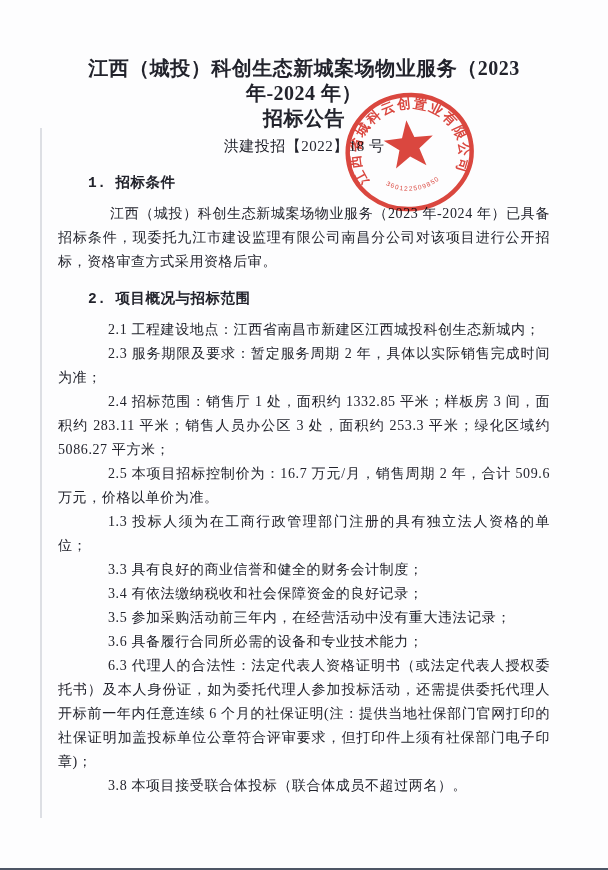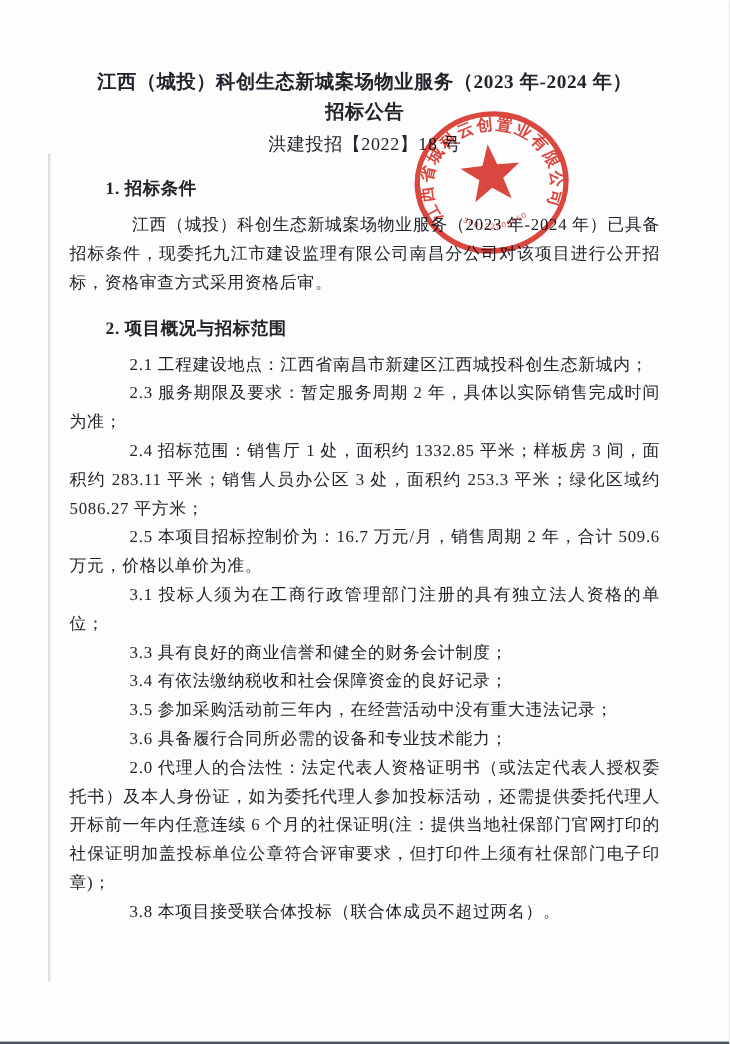--- a/index.html
+++ b/index.html
@@ -9,29 +9,29 @@
     margin:0 auto;
     background:#fdfdfe;
     font-family:"Liberation Serif","DejaVu Serif",serif;
     color:#22232c;
     overflow:hidden;
     box-shadow:0 0 4px rgba(0,0,0,.2);
   }
   .content { padding:56px 58px 0 58px; }
   .title {
     text-align:center; font-weight:bold;
-    font-size:16px; line-height:25px; letter-spacing:0.5px;
+    font-size:20px; line-height:25px; letter-spacing:0.5px;
     margin:0;
   }
   .docnum {
     text-align:center; font-size:15px; line-height:24px;
     margin-top:3px; letter-spacing:0.5px;
   }
   .sec-heading {
-    font-family:Liberation Serif, serif;
+    font-family:Liberation Mono, monospace;
     font-size:14.5px; font-weight:bold; line-height:24px;
     padding-left:30px; margin:13px 0 7px 0;
     letter-spacing:0.5px;
   }
   .para {
     font-size:14px; line-height:24px; letter-spacing:0.6px;
     text-align:justify; text-indent:50px; margin:0;
   }
   .sec-1 .para { text-indent:52px; }
   
@@ -73,26 +73,26 @@
 
     <div class="sec sec-2">
       <div class="sec-heading">2. 项目概况与招标范围</div>
       <p class="para">2.1 工程建设地点：江西省南昌市新建区江西城投科创生态新城内；</p>
       <p class="para">2.3 服务期限及要求：暂定服务周期 2 年，具体以实际销售完成时间为准；</p>
       <p class="para">2.4 招标范围：销售厅 1 处，面积约 1332.85 平米；样板房 3 间，面积约 283.11 平米；销售人员办公区 3 处，面积约 253.3 平米；绿化区域约 5086.27 平方米；</p>
       <p class="para">2.5 本项目招标控制价为：16.7 万元/月，销售周期 2 年，合计 509.6 万元，价格以单价为准。</p>
     </div>
 
     <div class="sec sec-3">
-      <p class="para">3.1 投标人须为在工商行政管理部门注册的具有独立法人资格的单位；</p>
+      <p class="para">1.3 投标人须为在工商行政管理部门注册的具有独立法人资格的单位；</p>
       <p class="para">3.3 具有良好的商业信誉和健全的财务会计制度；</p>
       <p class="para">3.4 有依法缴纳税收和社会保障资金的良好记录；</p>
       <p class="para">3.5 参加采购活动前三年内，在经营活动中没有重大违法记录；</p>
       <p class="para">3.6 具备履行合同所必需的设备和专业技术能力；</p>
-      <p class="para">2.0 代理人的合法性：法定代表人资格证明书（或法定代表人授权委托书）及本人身份证，如为委托代理人参加投标活动，还需提供委托代理人开标前一年内任意连续 6 个月的社保证明(注：提供当地社保部门官网打印的社保证明加盖投标单位公章符合评审要求，但打印件上须有社保部门电子印章)；</p>
+      <p class="para">6.3 代理人的合法性：法定代表人资格证明书（或法定代表人授权委托书）及本人身份证，如为委托代理人参加投标活动，还需提供委托代理人开标前一年内任意连续 6 个月的社保证明(注：提供当地社保部门官网打印的社保证明加盖投标单位公章符合评审要求，但打印件上须有社保部门电子印章)；</p>
       <p class="para">3.8 本项目接受联合体投标（联合体成员不超过两名）。</p>
     </div>
 
   </div>
 
   <svg class="stamp" viewBox="0 0 160 150">
     <ellipse cx="80" cy="72" rx="62" ry="57" fill="none" stroke-width="4.5" stroke="#d8332a"></ellipse>
     <polygon points="80,40 86.2,57.5 104.7,58 90,69.2 95.3,87 80,76.5 64.7,87 70,69.2 55.3,58 73.8,57.5" fill="#d8332a"></polygon>
     <defs>
       <path id="stamp-arc-top" d="M 38 99 A 50 46 0 1 1 122 99" fill="none"></path>

